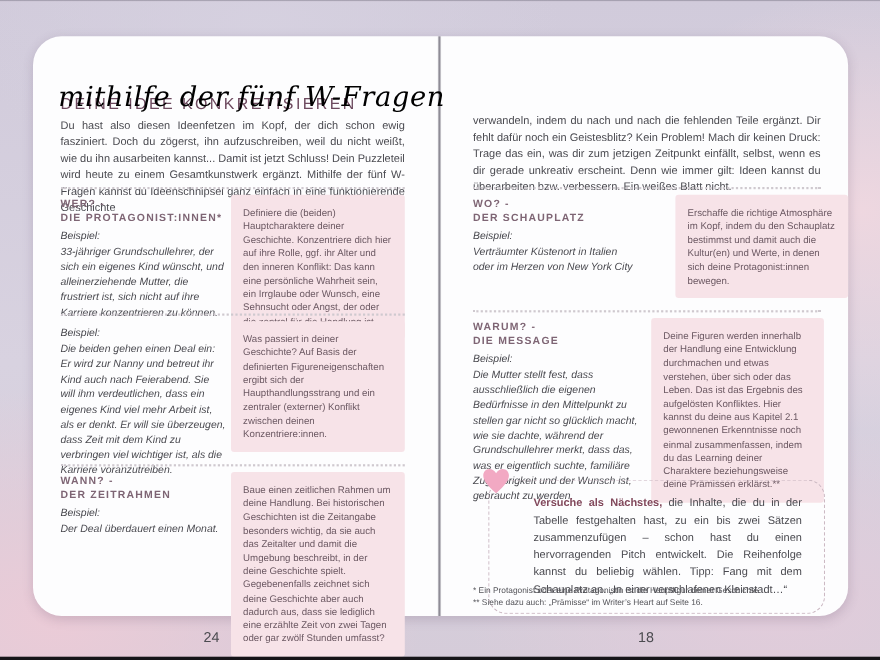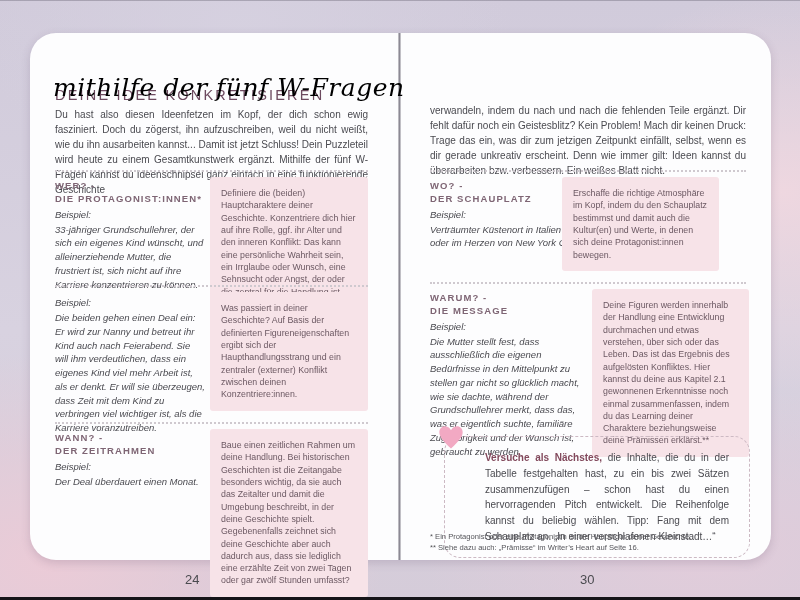--- a/index.html
+++ b/index.html
@@ -87,21 +87,21 @@
     <div class="abs intro" style="left:400px;top:70px;width:316px;">verwandeln, indem du nach und nach die fehlenden Teile ergänzt. Dir fehlt dafür noch ein Geistesblitz? Kein Problem! Mach dir keinen Druck: Trage das ein, was dir zum jetzigen Zeitpunkt einfällt, selbst, wenn es dir gerade unkreativ erscheint. Denn wie immer gilt: Ideen kannst du überarbeiten bzw. verbessern. Ein weißes Blatt nicht.</div>
 
     <div class="abs dotted" style="left:400px;top:137px;width:316px;"></div>
 
     <div class="abs" style="left:400px;top:146px;width:152px;">
       <div class="sec-head">WO? -
 DER SCHAUPLATZ</div>
       <div class="beispiel">Beispiel:</div>
       <div class="example">Verträumter Küstenort in Italien oder im Herzen von New York City</div>
     </div>
-    <div class="abs tipbox" style="left:532px;top:144px;width:135px;">Erschaffe die richtige Atmosphäre im Kopf, indem du den Schauplatz bestimmst und damit auch die Kultur(en) und Werte, in denen sich deine Protagonist:innen bewegen.</div>
+    <div class="abs tipbox" style="left:584px;top:144px;width:135px;">Erschaffe die richtige Atmosphäre im Kopf, indem du den Schauplatz bestimmst und damit auch die Kultur(en) und Werte, in denen sich deine Protagonist:innen bewegen.</div>
 
     <div class="abs dotted" style="left:400px;top:249px;width:316px;"></div>
 
     <div class="abs" style="left:400px;top:258px;width:152px;">
       <div class="sec-head">WARUM? -
 DIE MESSAGE</div>
       <div class="beispiel">Beispiel:</div>
       <div class="example">Die Mutter stellt fest, dass ausschließlich die eigenen Bedürfnisse in den Mittelpunkt zu stellen gar nicht so glücklich macht, wie sie dachte, während der Grundschullehrer merkt, dass das, was er eigentlich suchte, familiäre Zugehörigkeit und der Wunsch ist, gebraucht zu werden.</div>
     </div>
     <div class="abs tipbox" style="left:562px;top:256px;width:135px;">Deine Figuren werden innerhalb der Handlung eine Entwicklung durchmachen und etwas verstehen, über sich oder das Leben. Das ist das Ergebnis des aufgelösten Konfliktes. Hier kannst du deine aus Kapitel 2.1 gewonnenen Erkenntnisse noch einmal zusammenfassen, indem du das Learning deiner Charaktere beziehungsweise deine Prämissen erklärst.**</div>
@@ -114,13 +114,13 @@
       </span>
       <span class="lead">Versuche als Nächstes,</span><span> die Inhalte, die du in der Tabelle festgehalten hast, zu ein bis zwei Sätzen zusammenzufügen – schon hast du einen hervorragenden Pitch entwickelt. Die Reihenfolge kannst du beliebig wählen. Tipp: Fang mit dem Schauplatz an. „In einer verschlafenen Kleinstadt…“</span>
     </div>
 
     <div class="abs footnote" style="left:400px;top:498px;width:330px;">* Ein Protagonist oder eine Protagonistin ist die Hauptfigur deiner Geschichte.</div>
     <div class="abs footnote" style="left:400px;top:509px;width:330px;">** Siehe dazu auch: „Prämisse“ im Writer’s Heart auf Seite 16.</div>
   </div>
 </div>
 
 <div class="pagenum" style="left:185px;top:572px;">24</div>
-<div class="pagenum" style="left:580px;top:572px;">30</div>
+<div class="pagenum" style="left:580px;top:572px;">18</div>
 
 </body></html>

